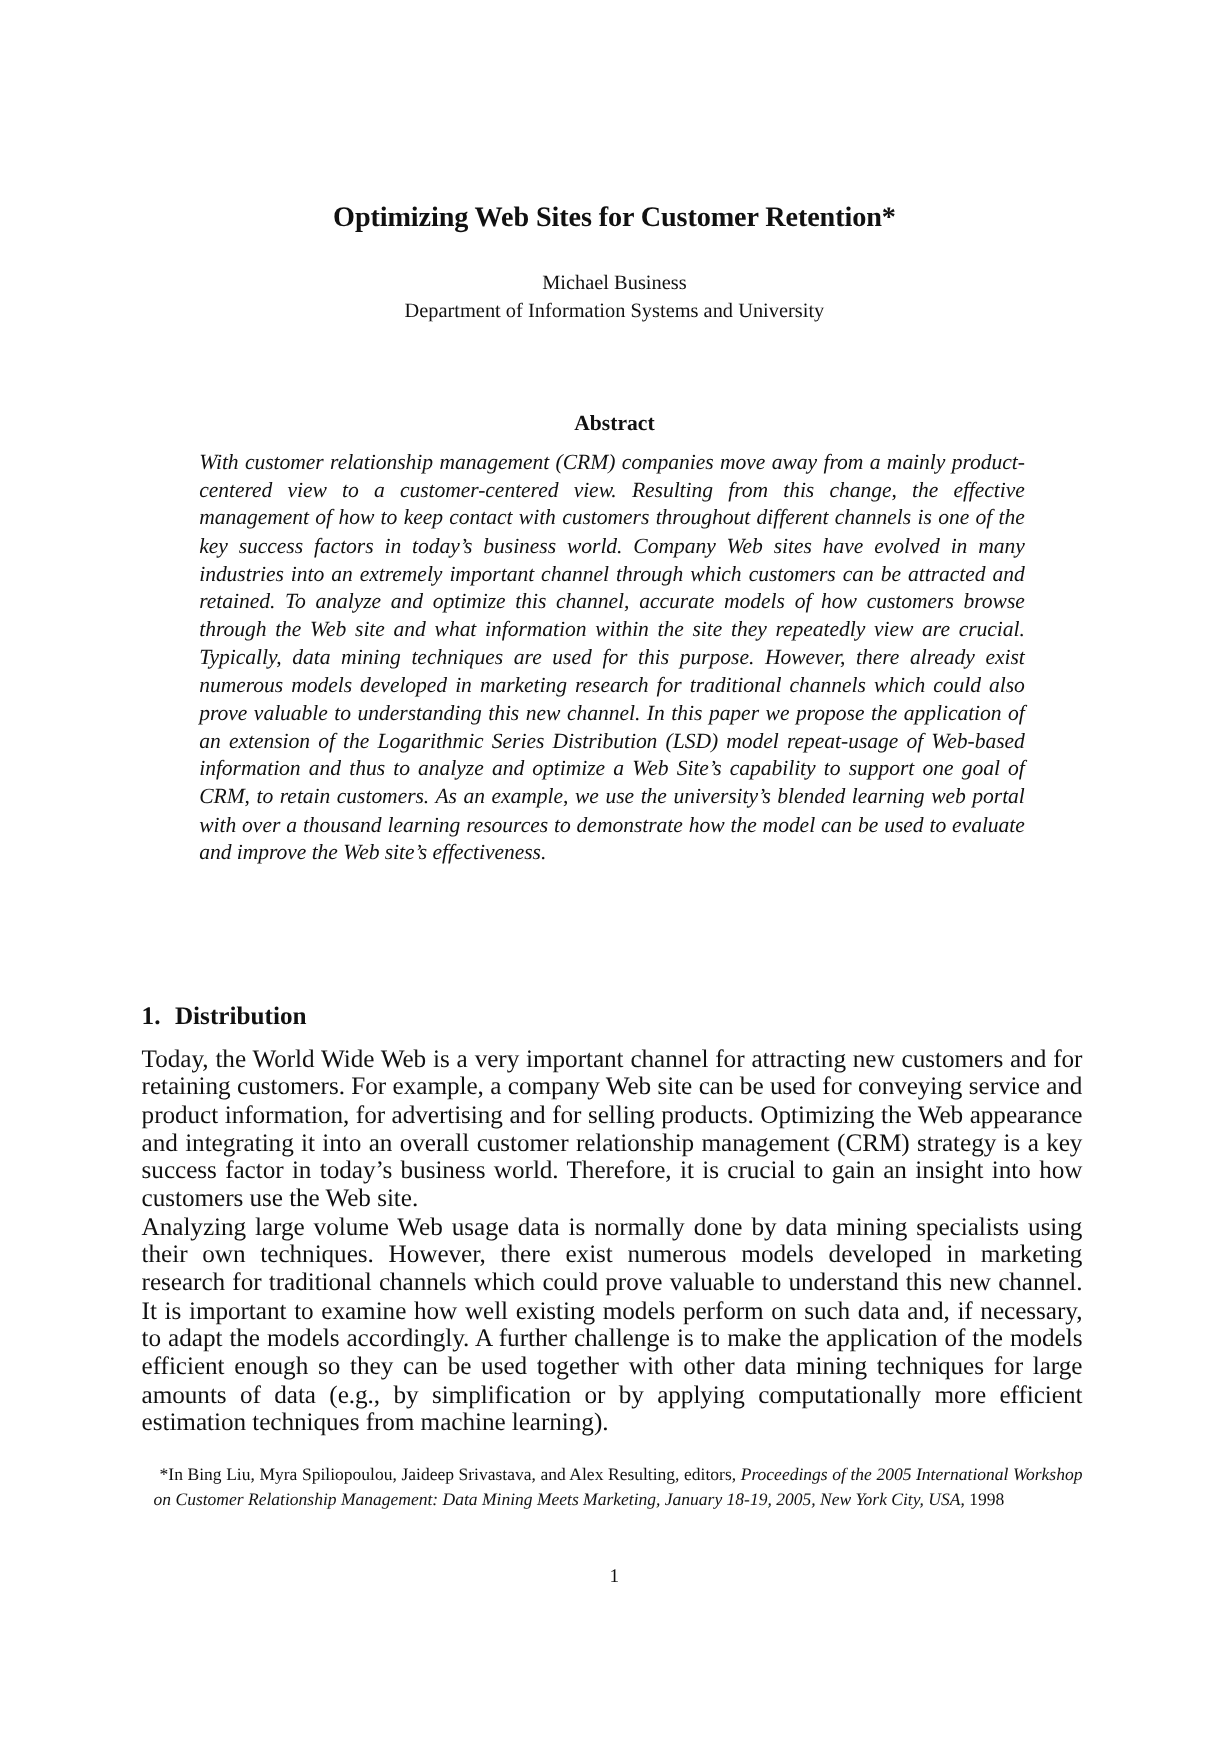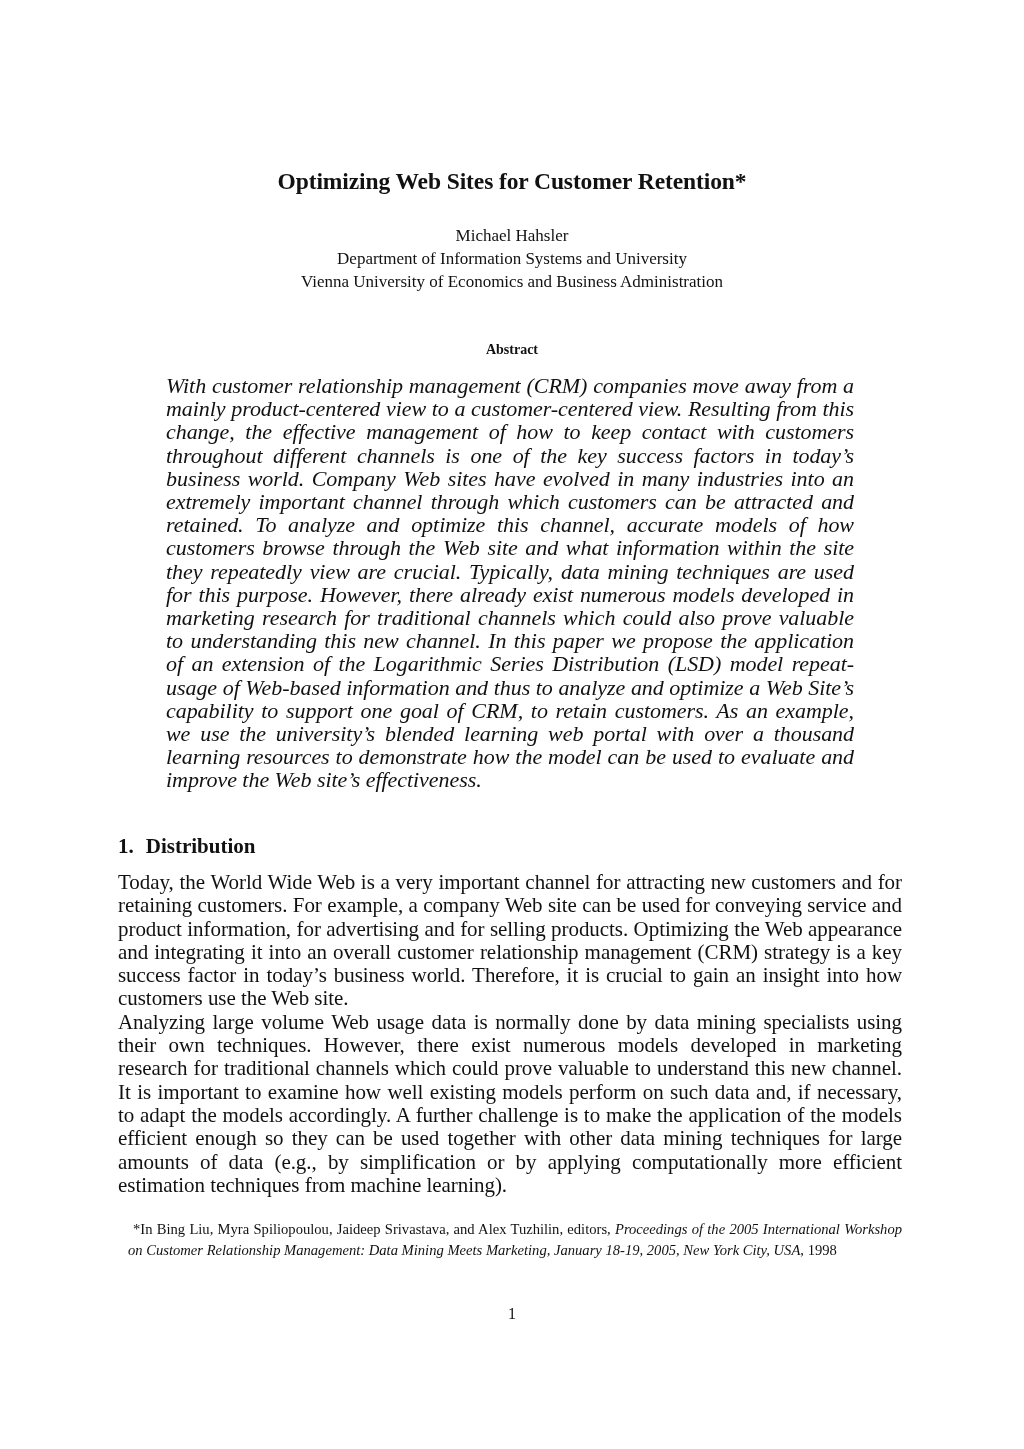--- a/index.html
+++ b/index.html
@@ -12,25 +12,25 @@
     .title {
       position: absolute; top: 168px; left: 0; width: 1024px; text-align: center;
       font-weight: bold; font-size: 23.5px; letter-spacing: -0.1px;
     }
     .author-block {
       position: absolute; top: 224px; left: 0; width: 1024px; text-align: center;
       font-size: 17px; line-height: 23px;
     }
     .abstract-heading {
       position: absolute; top: 342px; left: 0; width: 1024px; text-align: center;
-      font-weight: bold; font-size: 14px;
+      font-weight: bold; font-size: 18px;
     }
     .abstract-body {
       position: absolute; top: 374px; left: 166px; width: 688px;
-      font-style: italic; font-size: 22px; line-height: 23.2px;
+      font-style: italic; font-size: 18px; line-height: 23.2px;
       text-align: justify; text-align-last: left; letter-spacing: -0.05px;
     }
     .section-heading {
       position: absolute; top: 834px; left: 118px;
       font-weight: bold; font-size: 21px;
     }
     .section-heading .num { margin-right: 12px; }
     .intro-body {
       position: absolute; top: 871px; left: 118px; width: 784px;
       font-size: 21px; line-height: 23.3px; text-align: justify; letter-spacing: -0.05px;
@@ -46,36 +46,35 @@
     }
   </style>
 </head>
 <body>
 
 <div class="page">
 
   <div class="title">Optimizing Web Sites for Customer Retention*</div>
 
   <div class="author-block">
-    <div>Michael Hahsler</div>
+    <div>Michael Business</div>
     <div>Department of Information Systems and University</div>
-    <div>Vienna University of Economics and Business Administration</div>
   </div>
 
   <div class="abstract-heading">Abstract</div>
   <div class="abstract-body">With customer relationship management (CRM) companies move away from a mainly product-centered view to a customer-centered view. Resulting from this change, the effective management of how to keep contact with customers throughout different channels is one of the key success factors in today’s business world. Company Web sites have evolved in many industries into an extremely important channel through which customers can be attracted and retained. To analyze and optimize this channel, accurate models of how customers browse through the Web site and what information within the site they repeatedly view are crucial. Typically, data mining techniques are used for this purpose. However, there already exist numerous models developed in marketing research for traditional channels which could also prove valuable to understanding this new channel. In this paper we propose the application of an extension of the Logarithmic Series Distribution (LSD) model repeat-usage of Web-based information and thus to analyze and optimize a Web Site’s capability to support one goal of CRM, to retain customers. As an example, we use the university’s blended learning web portal with over a thousand learning resources to demonstrate how the model can be used to evaluate and improve the Web site’s effectiveness.</div>
 
   <div class="section-heading">
     <span class="num">1.</span><span>Distribution</span>
   </div>
 
   <div class="intro-body">
     <p>Today, the World Wide Web is a very important channel for attracting new customers and for retaining customers. For example, a company Web site can be used for conveying service and product information, for advertising and for selling products. Optimizing the Web appearance and integrating it into an overall customer relationship management (CRM) strategy is a key success factor in today’s business world. Therefore, it is crucial to gain an insight into how customers use the Web site.</p>
     <p>Analyzing large volume Web usage data is normally done by data mining specialists using their own techniques. However, there exist numerous models developed in marketing research for traditional channels which could prove valuable to understand this new channel. It is important to examine how well existing models perform on such data and, if necessary, to adapt the models accordingly. A further challenge is to make the application of the models efficient enough so they can be used together with other data mining techniques for large amounts of data (e.g., by simplification or by applying computationally more efficient estimation techniques from machine learning).</p>
   </div>
 
   <div class="footnote">
-    <span>*In Bing Liu, Myra Spiliopoulou, Jaideep Srivastava, and Alex Tuzhilin, editors, </span><em>Proceedings of the 2005 International Workshop on Customer Relationship Management: Data Mining Meets Marketing, January 18-19, 2005, New York City, USA</em><span>, 1998</span>
+    <span>*In Bing Liu, Myra Spiliopoulou, Jaideep Srivastava, and Alex Resulting, editors, </span><em>Proceedings of the 2005 International Workshop on Customer Relationship Management: Data Mining Meets Marketing, January 18-19, 2005, New York City, USA</em><span>, 1998</span>
   </div>
 
   <div class="page-number">1</div>
 
 </div>
 
 </body></html>

